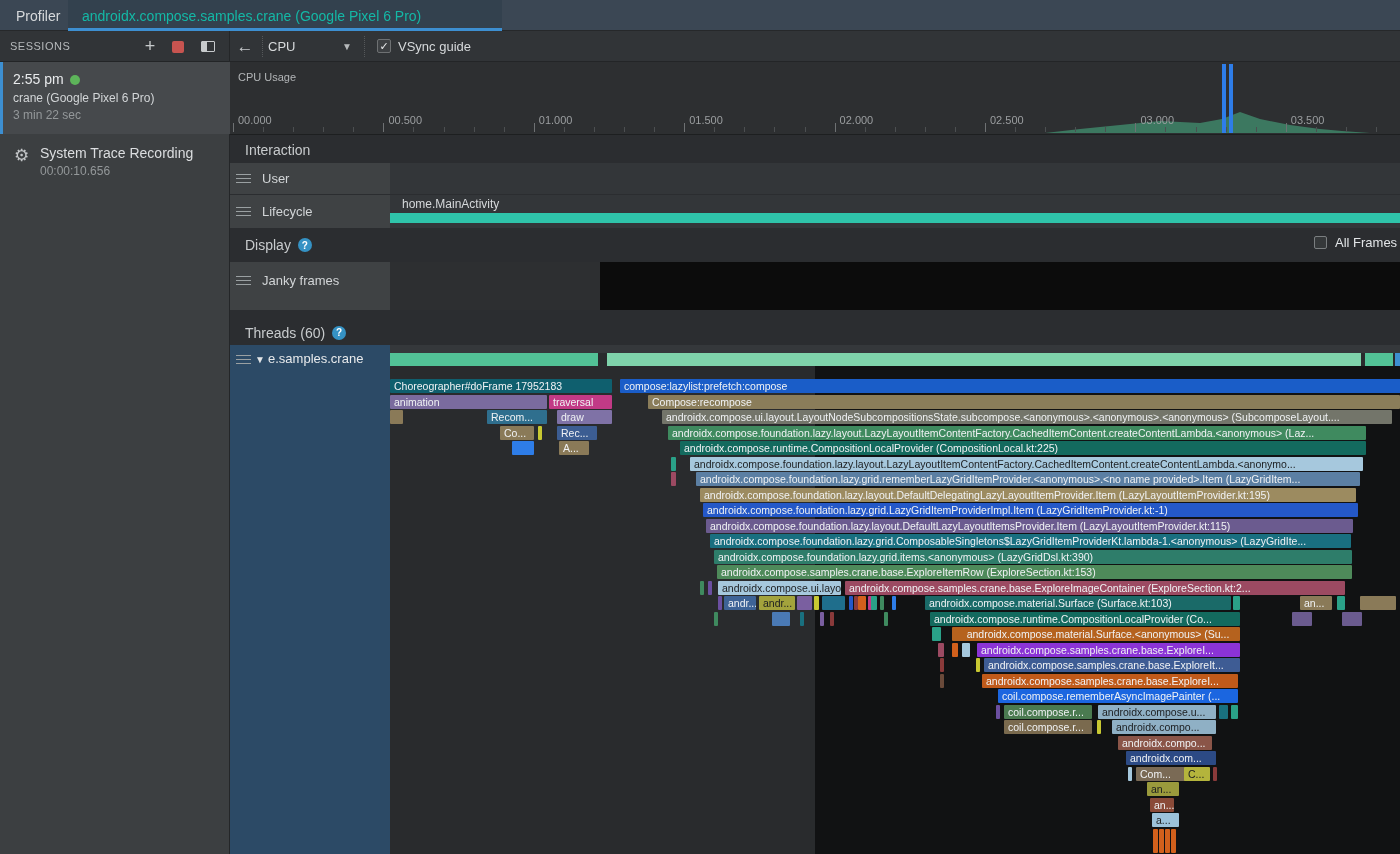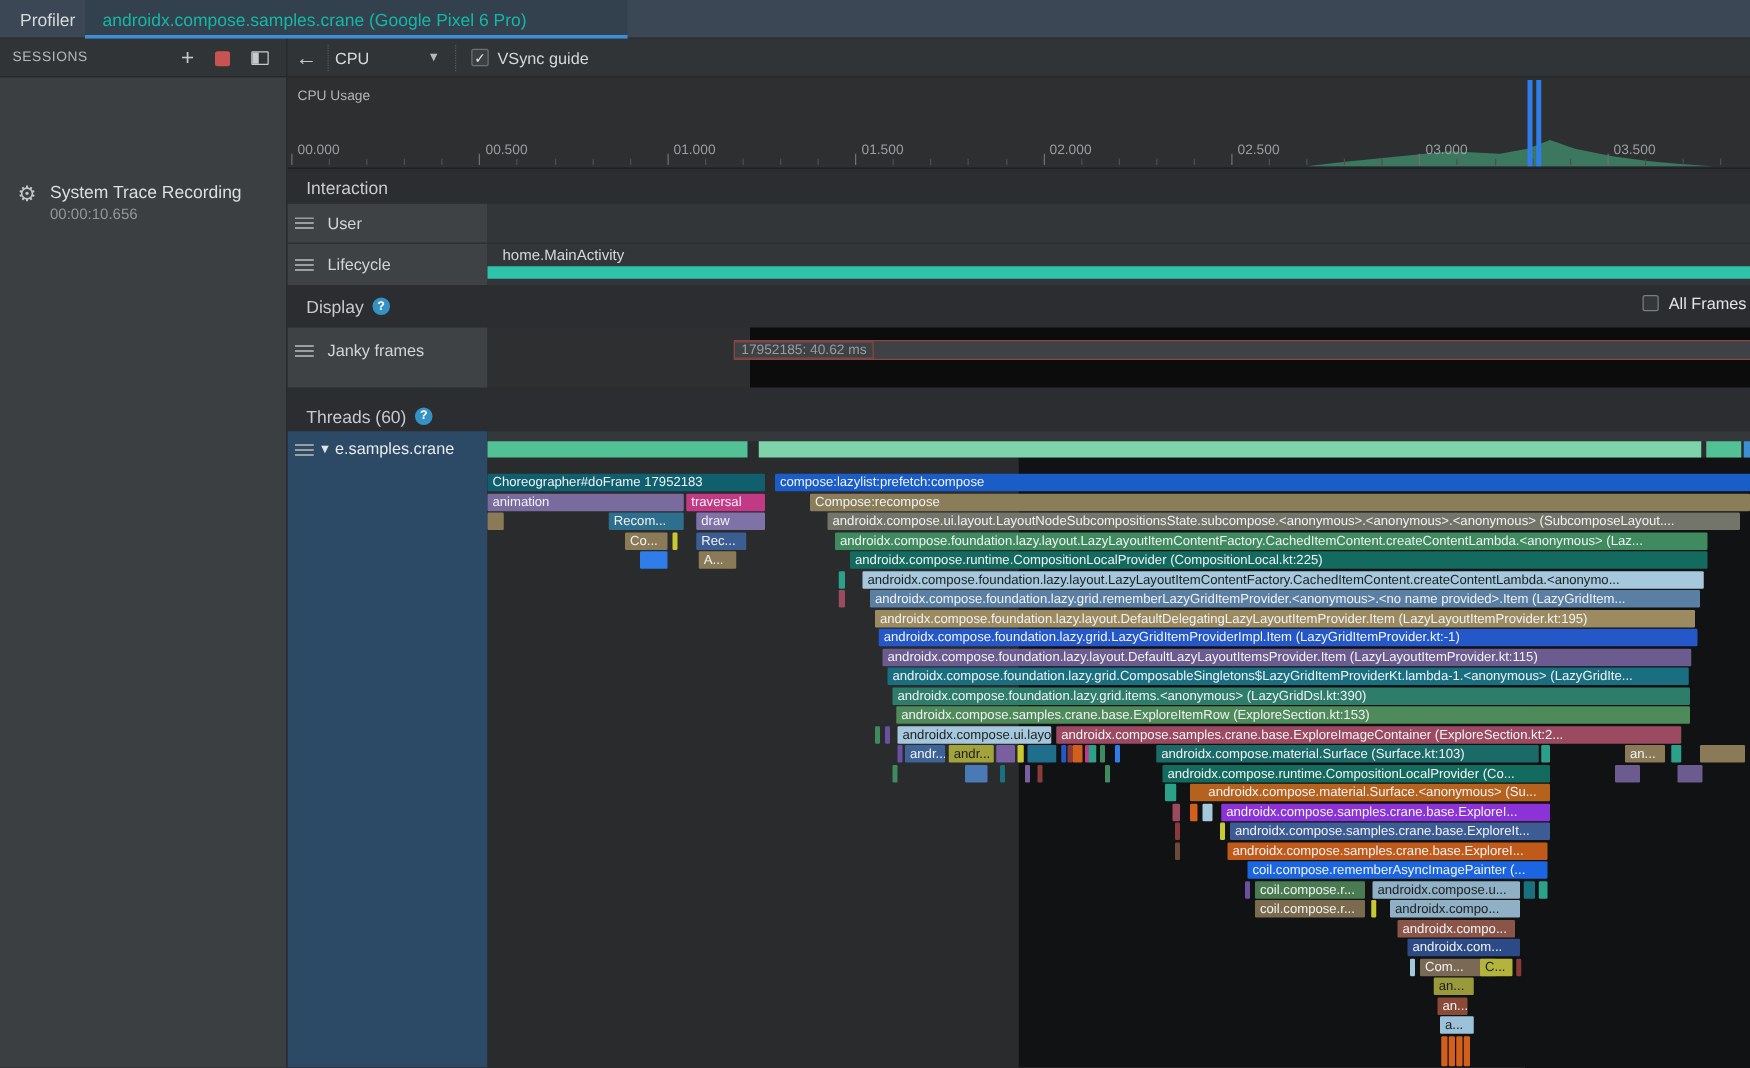--- a/index.html
+++ b/index.html
@@ -125,20 +125,25 @@
   </div>
   <div id="cpu-caret">▼</div>
   <div class="vsep" style="left:364px"></div>
   <div id="vsync-box">
     <span>✓</span>
   </div>
   <span id="vsync-label">VSync guide</span>
 </div>
 
 <div id="sessions-panel">
+  <div id="session-card">
+    <span id="session-time">2:55 pm</span><span id="session-dot"></span>
+    <div id="session-device">crane (Google Pixel 6 Pro)</div>
+    <div id="session-duration">3 min 22 sec</div>
+  </div>
   <div id="recording-item">
     <span id="gear-icon">⚙</span>
     <span id="recording-title">System Trace Recording</span>
     <span id="recording-ts">00:00:10.656</span>
   </div>
 </div>
 
 <div id="main">
 
   <div id="cpu-track">
@@ -223,23 +228,20 @@
     <span class="help-icon">?</span>
     <div id="allframes-box"></div>
     <span id="allframes-label">All Frames</span>
   </div>
   <div class="track-label-col" style="top:200px; height:48px;">
     <div class="hamburger-icon" style="top:14px"></div>
     <span class="track-label-text" style="top:11px">Janky frames</span>
   </div>
   <div class="track-lane" id="janky-lane" style="top:200px; height:48px;">
     <div id="janky-black"></div>
-    <div id="janky-band">
-      <span id="janky-frame-label">17952185: 40.62 ms</span>
-    </div>
   </div>
 
   <div class="section-header" style="top:258px; height:25px;">
     <span class="title">Threads (60)</span>
     <span class="help-icon">?</span>
   </div>
   <div id="thread-label-panel">
     <div class="hamburger-icon" style="top:10px"></div>
     <span id="thread-expand">▼</span>
     <span id="thread-name">e.samples.crane</span>

